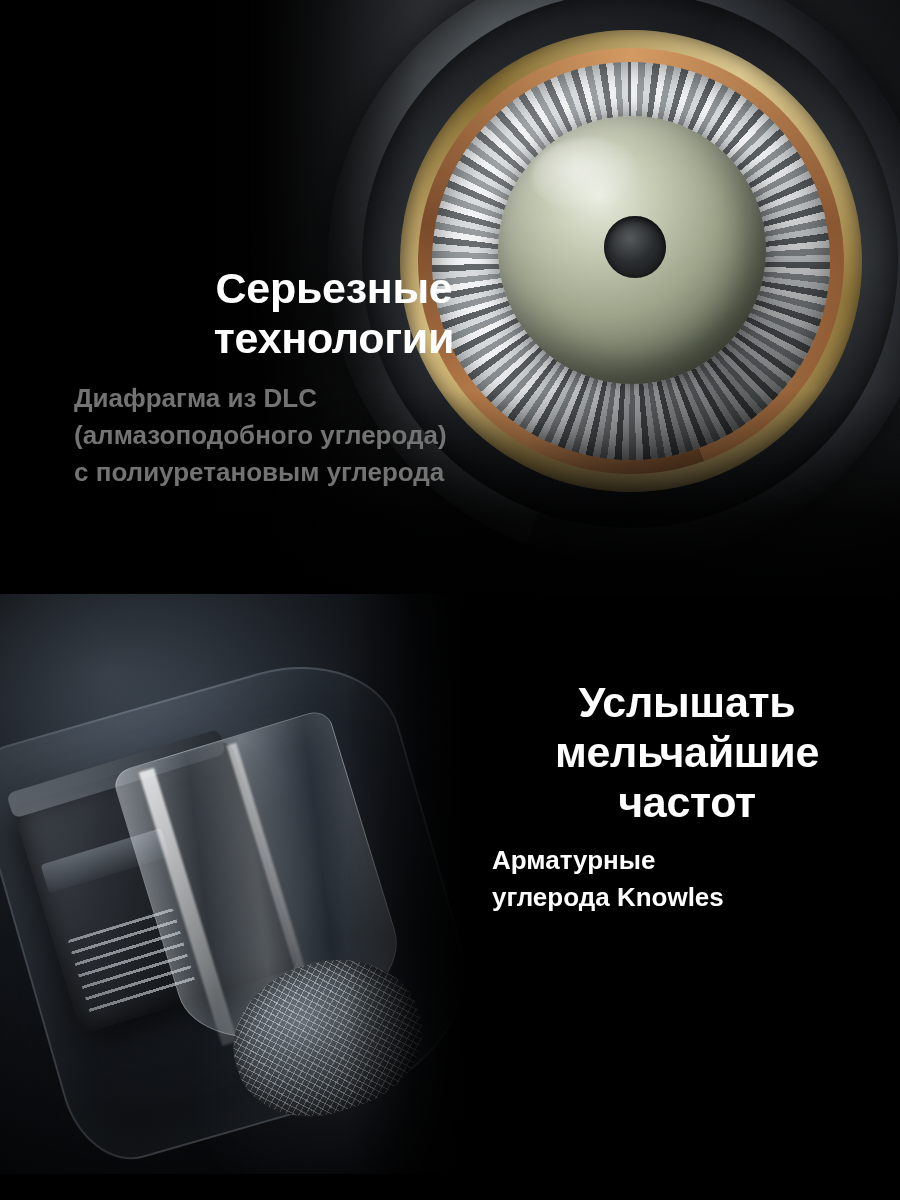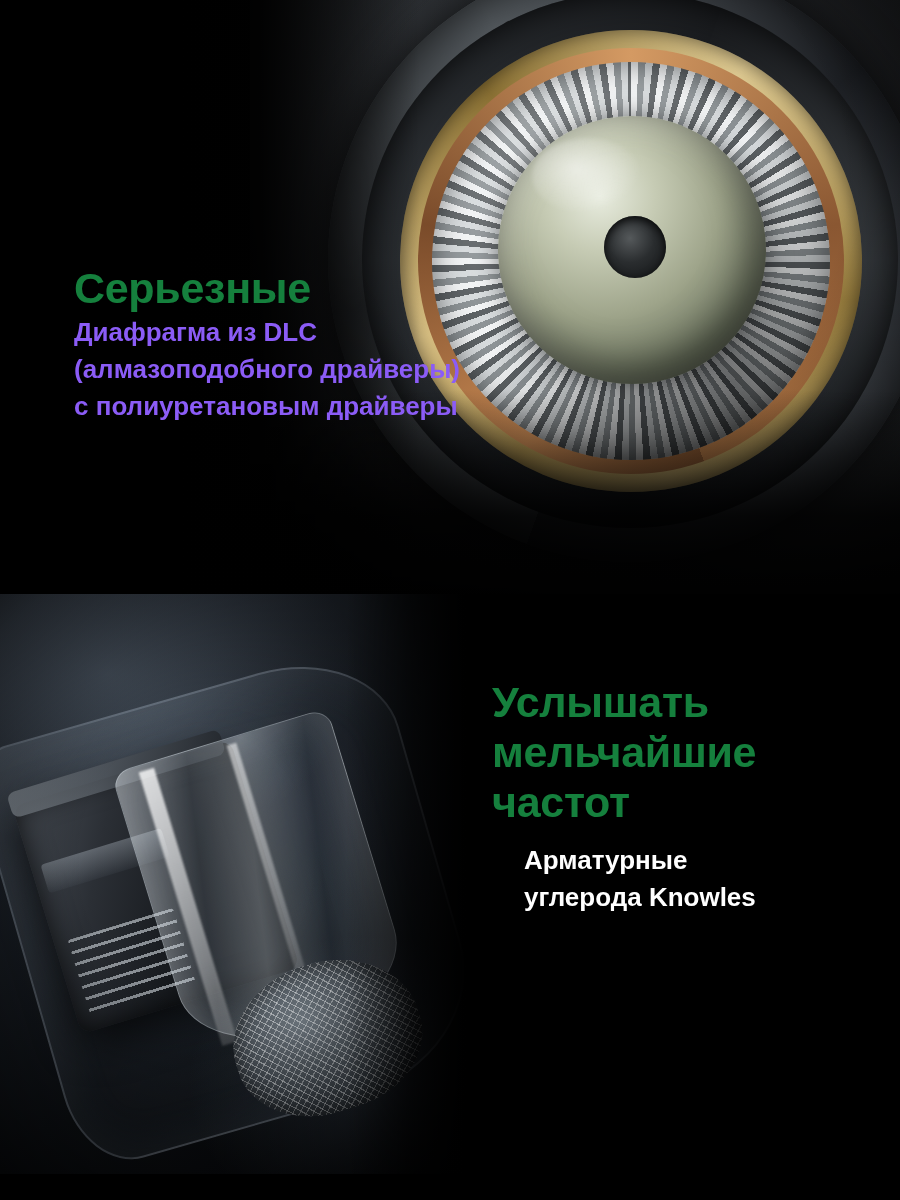--- a/index.html
+++ b/index.html
@@ -188,34 +188,35 @@
   }
 
   
   .text-top {
     position: absolute;
     left: 74px;
     top: 264px;
     width: 520px;
   }
   .heading {
-    color: #15803d;
+    color: #ffffff;
     font-weight: bold;
     line-height: 1.16;
     letter-spacing: -0.3px;
+    text-align: center;
   }
   .heading-top {
     font-size: 43px;
   }
   .body-top {
-    margin-top: 0;
+    margin-top: 16px;
     font-size: 26px;
     font-weight: bold;
     line-height: 1.42;
-    color: #8b5cf6;
+    color: #737373;
   }
 
   
   .panel-bottom {
     position: absolute;
     left: 0;
     top: 594px;
     width: 900px;
     height: 580px;
     background: #000;
@@ -374,21 +375,20 @@
   }
   .heading-bottom {
     font-size: 43px;
   }
   .body-bottom {
     margin-top: 14px;
     font-size: 26px;
     font-weight: bold;
     line-height: 1.45;
     color: #ffffff;
-    margin-left: 32px;
   }
   .nowrap-line { display: block; white-space: nowrap; }
 </style>
 </head>
 <body>
 
 <div class="page">
 
   <div class="panel-top">
 
@@ -408,25 +408,26 @@
       </div>
       <div class="photo-vignette"></div>
     </div>
 
     <div class="top-fade-left"></div>
     <div class="top-fade-bottom"></div>
 
     <div class="text-top">
       <div class="heading heading-top">
         <span class="nowrap-line">Серьезные</span>
+        <span class="nowrap-line">технологии</span>
       </div>
       <div class="body-top">
         <span class="nowrap-line">Диафрагма из DLC</span>
-        <span class="nowrap-line">(алмазоподобного драйверы)</span>
-        <span class="nowrap-line">с полиуретановым драйверы</span>
+        <span class="nowrap-line">(алмазоподобного углерода)</span>
+        <span class="nowrap-line">с полиуретановым углерода</span>
       </div>
     </div>
   </div>
 
   <div class="panel-bottom">
 
     <div class="ba-photo">
       <div class="ba-glow"></div>
       <div class="ba-glow2"></div>
       <div class="shell"></div>

